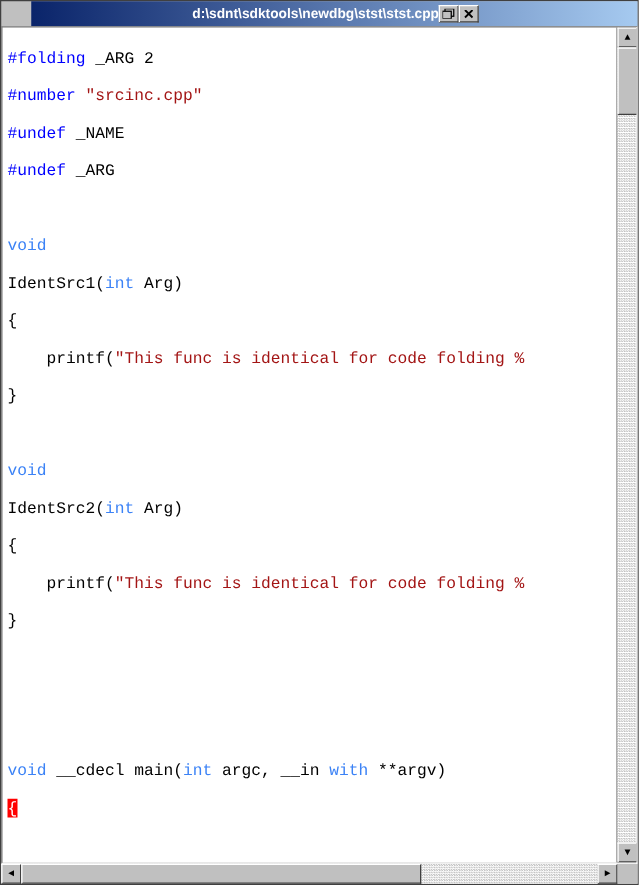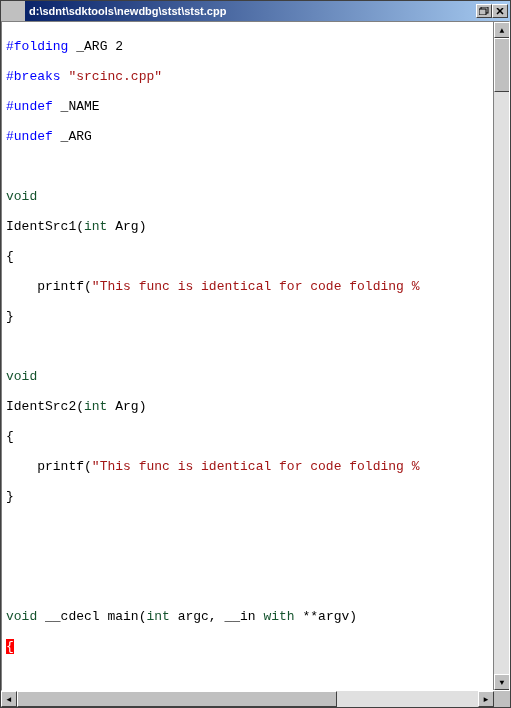--- a/index.html
+++ b/index.html
@@ -19,21 +19,21 @@
   background: #c0c0c0;
   display: flex;
   flex-direction: column;
 }
 .titlebar {
   height: 20px;
   background: linear-gradient(to right, #0a246a, #a6caf0);
   display: flex;
   align-items: center;
   padding: 0 2px;
-  justify-content: space-between;
+  justify-content: center;
   margin-left: 24px;
 }
 .title-text {
   color: #fff;
   font-family: Tahoma, sans-serif;
   font-size: 11px;
   font-weight: bold;
   padding-left: 2px;
   white-space: nowrap;
   overflow: hidden;
@@ -129,21 +129,21 @@
   background: #c0c0c0;
   border: 1px solid;
   border-color: #fff #404040 #404040 #fff;
 }
 .corner {
   width: 16px;
   height: 16px;
   background: #c0c0c0;
 }
 .line { display: block; min-height: 15px; }
-.kw { color: #14532d; }
+.kw { color: #3b82f6; }
 .pp { color: #0000ff; }
 .str { color: #a31515; }
 .cmt { color: #008000; }
 .hl-red { background: #ff0000; color: #fff; }
 </style>
 </head>
 <body>
 
 <div class="window">
   <div class="titlebar">
@@ -159,21 +159,21 @@
         <svg width="8" height="7" viewBox="0 0 8 7">
             <path d="M1 0 L7 6 M7 0 L1 6" stroke="#000" stroke-width="1.5"></path>
           </svg>
       </div>
     </div>
   </div>
 
   <div class="content-area">
     <div class="code-view">
 <span class="line"><span class="pp">#folding</span><span> _ARG 2</span></span>
-<span class="line"><span class="pp">#breaks </span><span class="str">"srcinc.cpp"</span></span>
+<span class="line"><span class="pp">#number </span><span class="str">"srcinc.cpp"</span></span>
 <span class="line"><span class="pp">#undef</span><span> _NAME</span></span>
 <span class="line"><span class="pp">#undef</span><span> _ARG</span></span>
 <span class="line"> </span>
 <span class="line"><span class="kw">void</span></span>
 <span class="line"><span>IdentSrc1(</span><span class="kw">int</span><span> Arg)</span></span>
 <span class="line"><span>{</span></span>
 <span class="line"><span>    printf(</span><span class="str">"This func is identical for code folding %</span></span>
 <span class="line"><span>}</span></span>
 <span class="line"> </span>
 <span class="line"><span class="kw">void</span></span>

